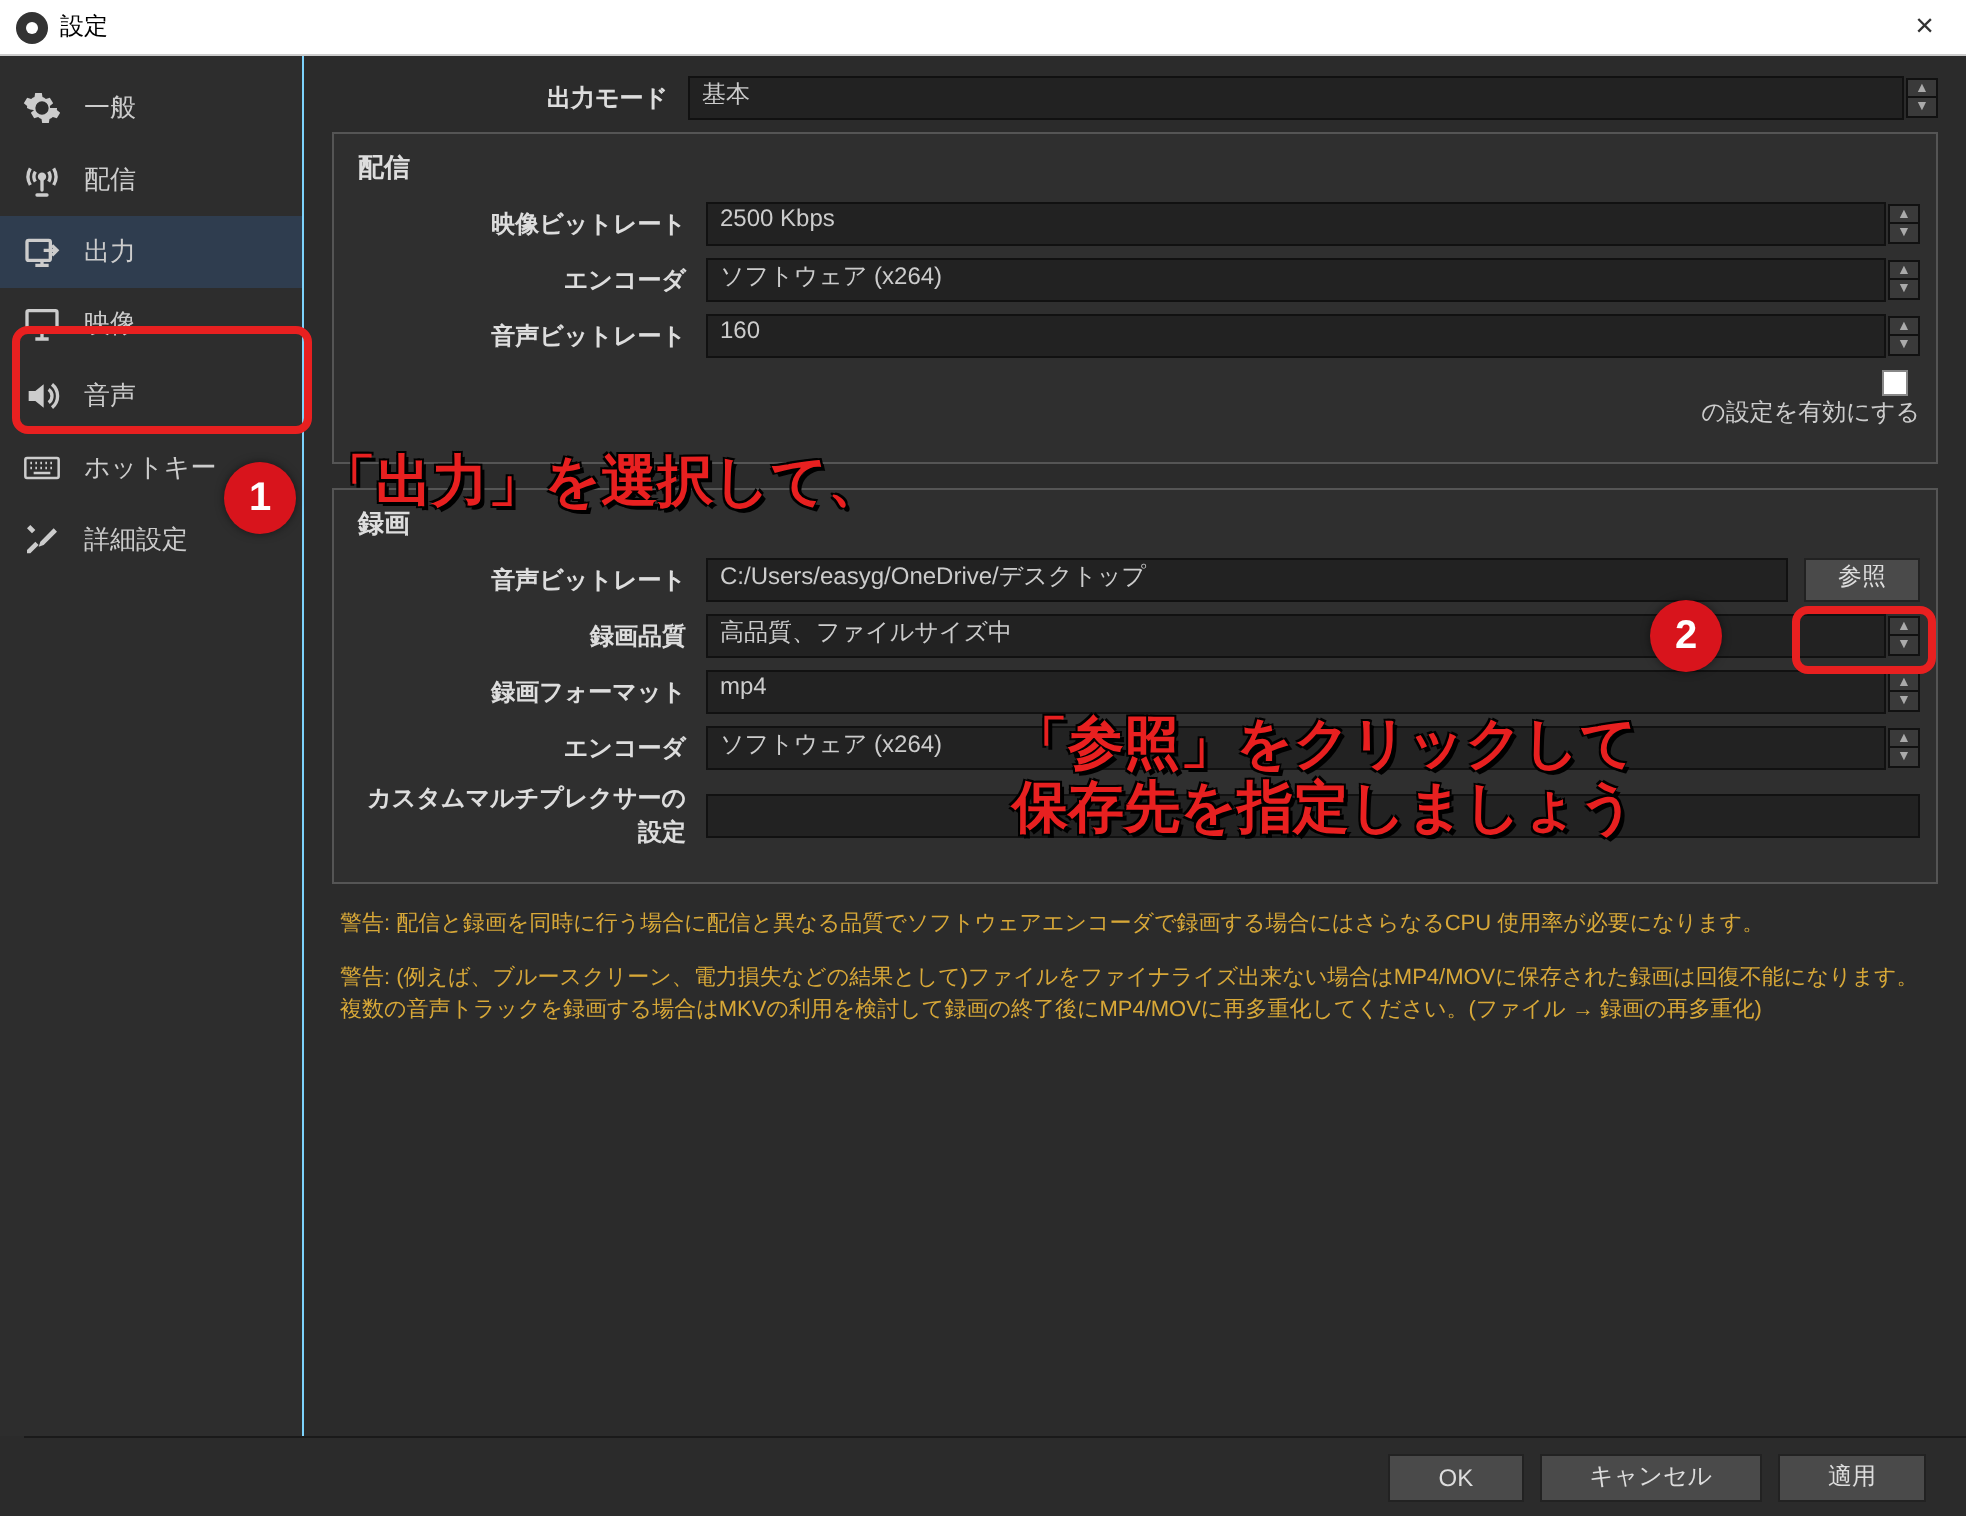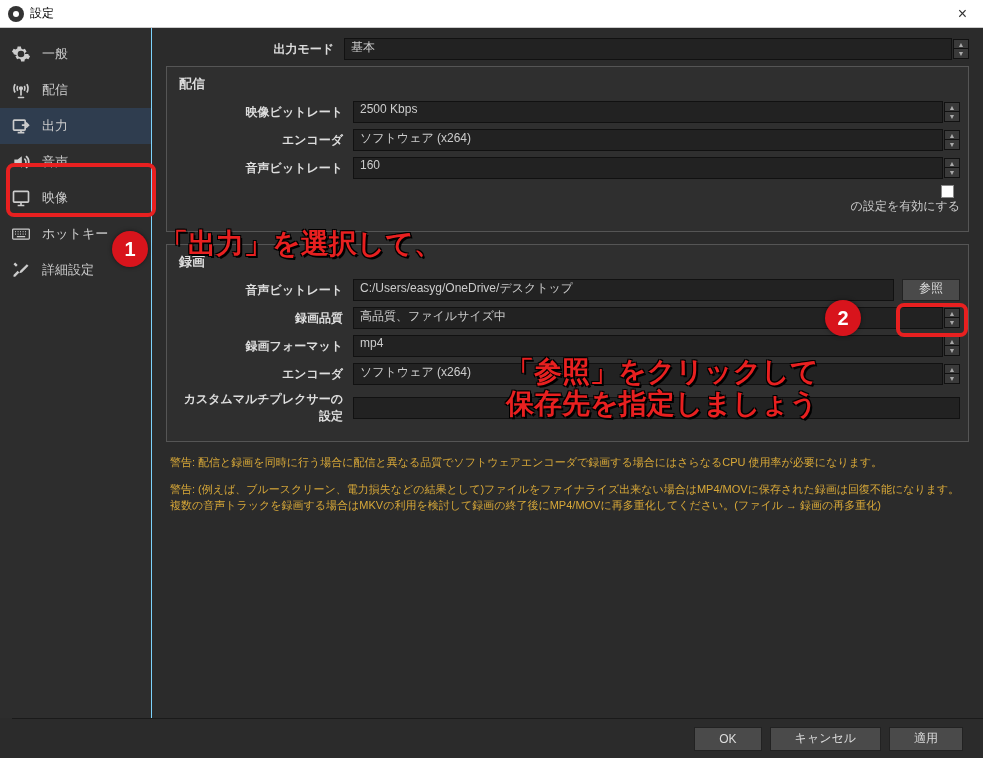--- a/index.html
+++ b/index.html
@@ -46,21 +46,21 @@
 .footer button { background: #4a4a4a; border: 1px solid #222; color: #ddd; height: 24px; padding: 0 24px; margin-left: 8px; font-size: 12px; cursor: pointer; }
 
 
 .anno-box-red { position: absolute; border: 4px solid #e82020; border-radius: 8px; pointer-events: none; }
 .anno-box-sidebar { left: 6px; top: 163px; width: 150px; height: 54px; }
 .anno-box-browse { left: 896px; top: 303px; width: 72px; height: 34px; }
 .anno-circle { position: absolute; width: 36px; height: 36px; border-radius: 50%; background: #d8141c; color: #fff; font-size: 20px; font-weight: bold; display: flex; align-items: center; justify-content: center; pointer-events: none; box-shadow: 0 0 4px rgba(0,0,0,.5); }
 .anno-circle-1 { left: 112px; top: 231px; }
 .anno-circle-2 { left: 825px; top: 300px; }
 .anno-text { position: absolute; color: #e82020; font-size: 28px; font-weight: bold; text-shadow: 2px 2px 0 #000, -1px -1px 0 #000, 1px -1px 0 #000, -1px 1px 0 #000; pointer-events: none; white-space: nowrap; line-height: 1.15; }
-.anno-text-1 { left: 160px; top: 228px; }
+.anno-text-1 { left: 160px; top: 228px; font-family: Liberation Mono, monospace; }
 .anno-text-2 { left: 506px; top: 356px; }
 
 svg { width: 20px; height: 20px; }
 </style>
 </head>
 <body>
 
 <div class="titlebar">
   <div class="app-icon"></div>
   <span class="title">設定</span>
@@ -93,35 +93,35 @@
           <svg viewBox="0 0 24 24" fill="none" stroke="currentColor" stroke-width="2">
             <rect x="3" y="5" width="14" height="12" rx="1"></rect>
             <path d="M8 20h8M12 17v3"></path>
             <path d="M13 11h8M18 8l3 3-3 3"></path>
           </svg>
         </span>
       <span>出力</span>
     </div>
     <div class="side-item">
       <span class="icon">
+          <svg viewBox="0 0 24 24" fill="none" stroke="currentColor" stroke-width="2">
+            <rect x="3" y="4" width="18" height="13" rx="1"></rect>
+            <path d="M8 21h8M12 17v4"></path>
+          </svg>
+        </span>
+      <span>映像</span>
+    </div>
+    <div class="side-item">
+      <span class="icon">
           <svg viewBox="0 0 24 24" fill="currentColor">
             <path d="M4 9v6h4l5 4V5L8 9H4z"></path>
             <path d="M16 8a5 5 0 010 8M18 5a9 9 0 010 14" fill="none" stroke="currentColor" stroke-width="2"></path>
           </svg>
         </span>
       <span>音声</span>
-    </div>
-    <div class="side-item">
-      <span class="icon">
-          <svg viewBox="0 0 24 24" fill="none" stroke="currentColor" stroke-width="2">
-            <rect x="3" y="4" width="18" height="13" rx="1"></rect>
-            <path d="M8 21h8M12 17v4"></path>
-          </svg>
-        </span>
-      <span>映像</span>
     </div>
     <div class="side-item">
       <span class="icon">
           <svg viewBox="0 0 24 24" fill="none" stroke="currentColor" stroke-width="1.5">
             <rect x="2" y="6" width="20" height="12" rx="1"></rect>
             <path d="M5 9h1M8 9h1M11 9h1M14 9h1M17 9h1M5 12h1M8 12h1M11 12h1M14 12h1M17 12h1M7 15h10"></path>
           </svg>
         </span>
       <span>ホットキー</span>
     </div>

